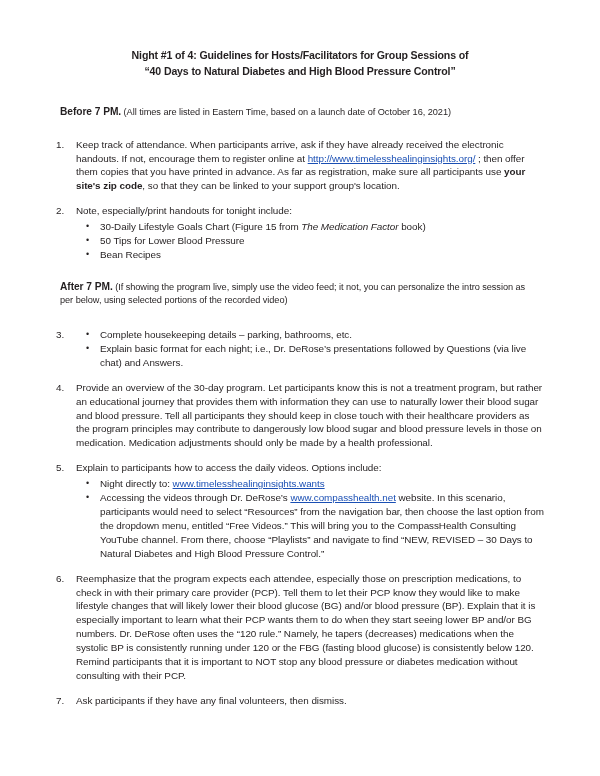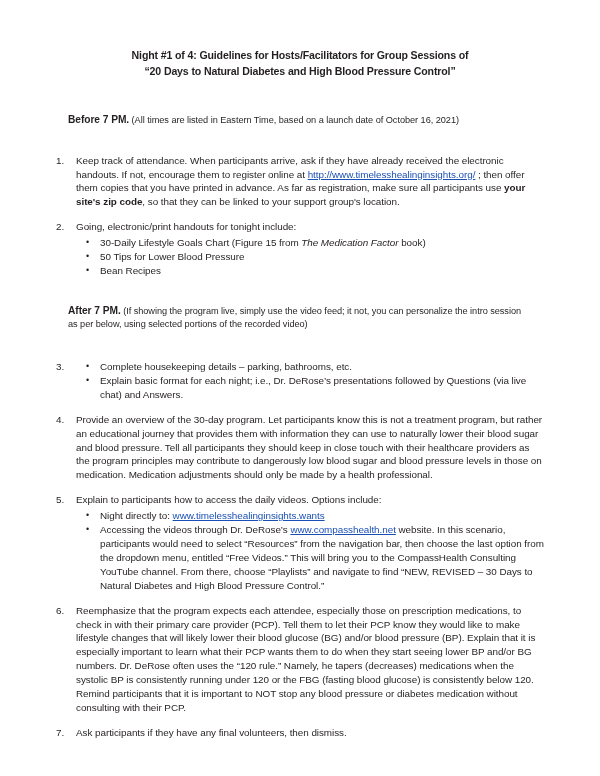--- a/index.html
+++ b/index.html
@@ -36,21 +36,21 @@
     letter-spacing: -0.15px;
     margin: 0 0 0 0;
     padding: 0 4px;
   }
   .doc-title .line2 {
     display: block;
   }
   .section-head {
     font-size: 9.2px;
     line-height: 13.6px;
-    margin: 12px;
+    margin: 4px;
     letter-spacing: -0.05px;
   }
   .section-head b {
     font-size: 10.2px;
     font-weight: bold;
   }
   .spacer-lg { height: 22px; }
   .spacer-md { height: 14px; }
 
   ol.numlist {
@@ -111,39 +111,39 @@
   .ital { font-style: italic; }
 </style>
 </head>
 <body>
 
 <div class="page">
   <div class="content">
 
     <div class="doc-title">
       <span>Night #1 of 4: Guidelines for Hosts/Facilitators for Group Sessions of</span>
-      <span class="line2">“20 Days to Natural Diabetes and High Blood Pressure Control”</span>
+      <span class="line2">“40 Days to Natural Diabetes and High Blood Pressure Control”</span>
     </div>
 
     <div class="spacer-lg"></div>
 
     <p class="section-head"><b>Before 7 PM.</b><span> (All times are listed in Eastern Time, based on a launch date of October 16, 2021)</span></p>
 
     <div class="spacer-md"></div>
 
     <ol class="numlist">
 
       <li class="item">
         <span class="num">1.</span>
         <span class="itemtext"><span>Keep track of attendance. When participants arrive, ask if they have already received the electronic handouts. If not, encourage them to register online at </span><span class="link">http://www.timelesshealinginsights.org/</span><span> ; then offer them copies that you have printed in advance. As far as registration, make sure all participants use </span><span class="bold">your site's zip code</span><span>, so that they can be linked to your support group's location.</span></span>
       </li>
 
       <li class="item">
         <span class="num">2.</span>
-        <span class="itemtext">Going, electronic/print handouts for tonight include:</span>
+        <span class="itemtext">Note, especially/print handouts for tonight include:</span>
         <ul class="bullets">
           <li><span class="dot">•</span><span>30-Daily Lifestyle Goals Chart (Figure 15 from </span><span class="ital">The Medication Factor</span><span> book)</span></li>
           <li><span class="dot">•</span><span>50 Tips for Lower Blood Pressure</span></li>
           <li><span class="dot">•</span><span>Bean Recipes</span></li>
         </ul>
       </li>
 
     </ol>
 
     <div class="spacer-md"></div>

